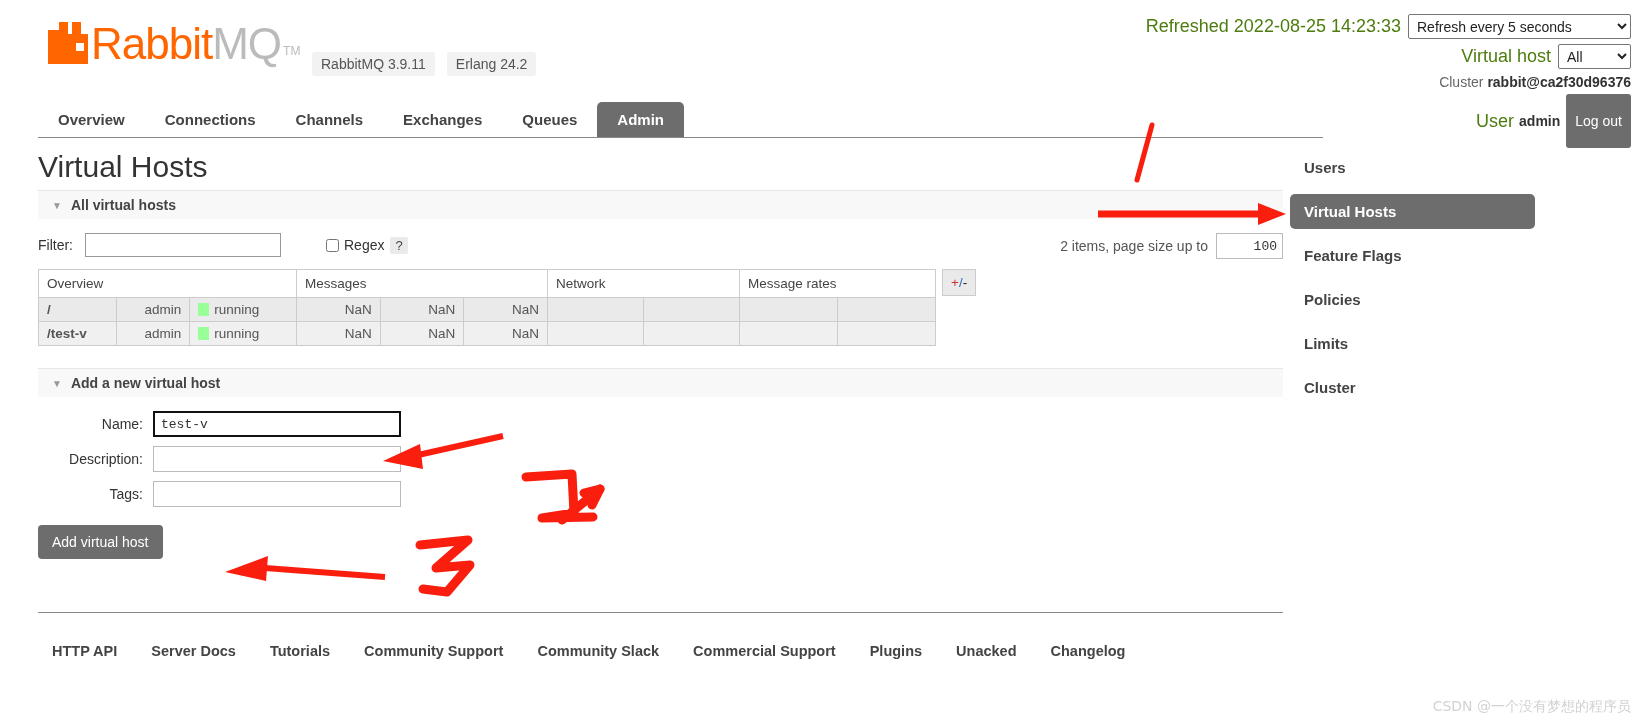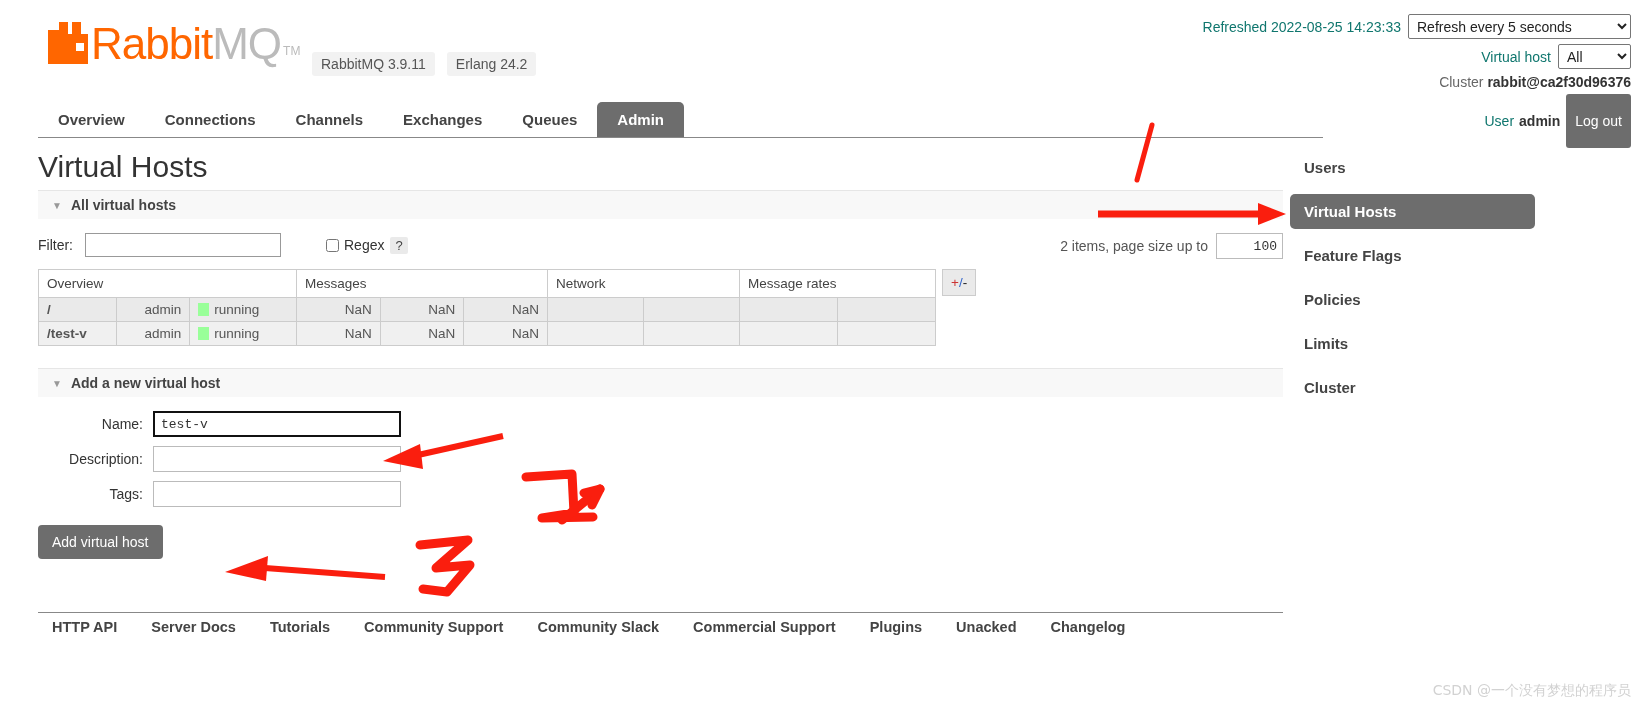--- a/index.html
+++ b/index.html
@@ -30,21 +30,21 @@
   .logo-tm { font-size:12px; color:#bbb; margin-left:2px; margin-bottom:6px; }
 
   .version-badges { position:absolute; left:312px; top:52px; display:flex; gap:12px; }
   .badge {
     background:#f2f2f2; color:#555; border-radius:3px;
     padding:4px 9px; font-size:14px; white-space:nowrap;
   }
 
   .hdr-right { position:absolute; right:16px; top:14px; text-align:right; color:#666; }
   .hdr-row { display:flex; align-items:center; justify-content:flex-end; margin-bottom:5px; }
-  .hdr-label { font-size:14px; color:#0f766e; margin-right:7px; white-space:nowrap; }
+  .hdr-label { font-size:18px; color:#4d7c0f; margin-right:7px; white-space:nowrap; }
   .hdr-strong { font-weight:bold; color:#333; }
   select.hdr-select {
     font-family:"Liberation Sans", sans-serif;
     font-size:14px; color:#222; background:#fff;
     border:1px solid #767676; border-radius:2px;
     padding:2px 4px; height:25px;
   }
   select.sel-refresh { width:223px; }
   select.sel-vhost { width:73px; }
   .logout-btn {
@@ -148,21 +148,21 @@
   .add-btn {
     margin-top:9px; margin-left:0px;
     background:#6d6d6d; color:#fff; border:none; border-radius:4px;
     font-family:"Liberation Sans", sans-serif; font-size:14px;
     padding:9px 14px; cursor:pointer;
   }
 
   
   .footer {
     position:absolute; left:38px; top:612px; width:1245px;
-    border-top:1px solid #888; padding-top:6px;
+    border-top:1px solid #888; padding-top:30px;
   }
   .footer-links { display:flex; gap:34px; padding-left:14px; }
   .footer-links a {
     font-size:14.5px; font-weight:bold; color:#444;
     text-decoration:none; white-space:nowrap; cursor:pointer;
   }
 
   
   .sidebar { position:absolute; left:1290px; top:150px; width:245px; }
   .side-item {
@@ -170,21 +170,21 @@
     padding:9px 14px; margin-bottom:9px; border-radius:5px;
     cursor:pointer; white-space:nowrap;
   }
   .side-item.active { background:#6d6d6d; color:#fff; }
 
   
   .annot { position:absolute; left:0; top:0; width:1647px; height:720px; pointer-events:none; }
 
   
   .watermark {
-    position:absolute; right:16px; bottom:20px;
+    position:absolute; right:16px; bottom:4px;
     font-size:14px; color:#d2d2d2; white-space:nowrap;
     font-family:"DejaVu Sans", sans-serif;
   }
 </style>
 </head>
 <body>
 
 <div id="root">
 
   <div class="header">

